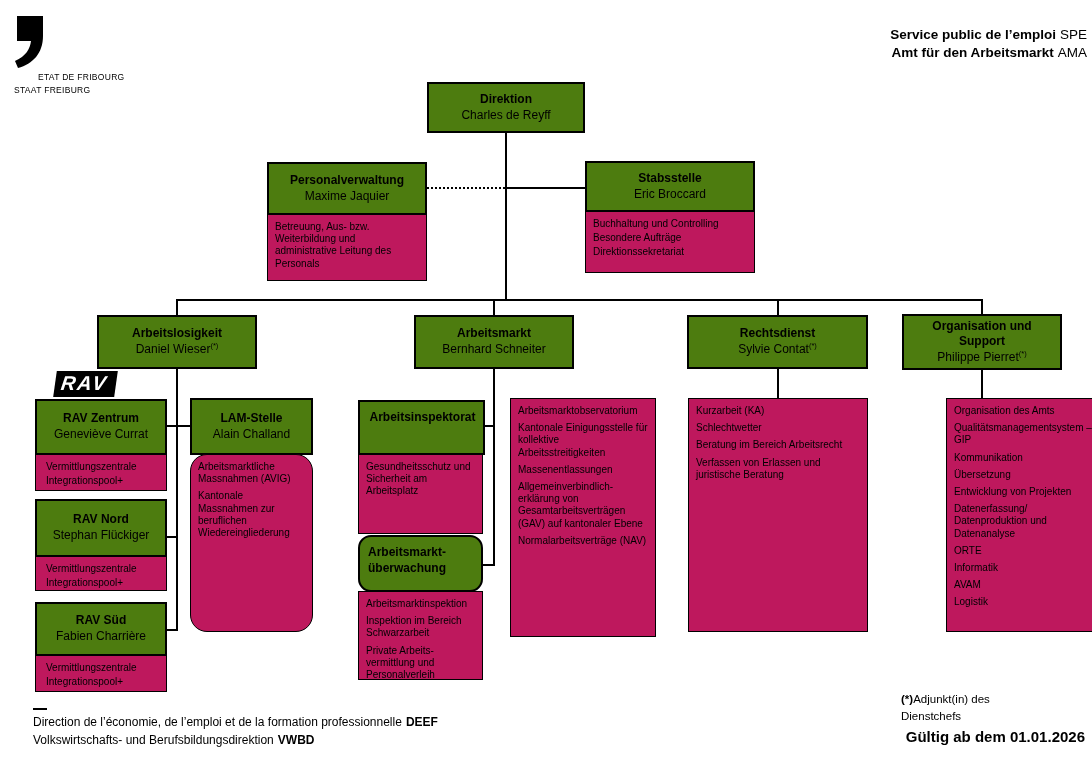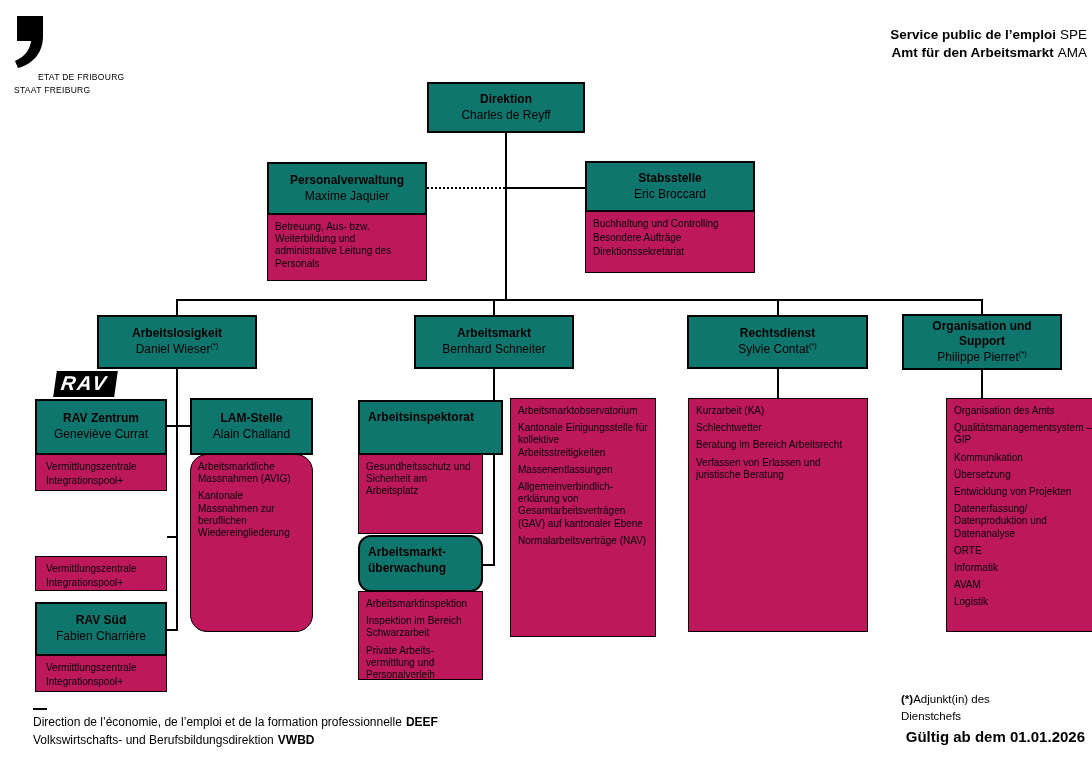--- a/index.html
+++ b/index.html
@@ -1,19 +1,19 @@
 <!DOCTYPE html>
 <html><head>
 <meta charset="utf-8">
 <style>
   html,body { margin:0; padding:0; background:#fff; }
   body { width:1092px; height:763px; position:relative; font-family:"Liberation Sans", sans-serif; color:#000; }
   #canvas { position:absolute; left:0; top:0; width:1092px; height:763px; background:#fff; overflow:hidden; }
 
-  .hbox { position:absolute; border:2px solid #000; background:#0f766e; box-sizing:border-box;
+  .hbox { position:absolute; border:2px solid #000; background:#4d7c0f; box-sizing:border-box;
           display:flex; flex-direction:column; align-items:center; justify-content:center;
           text-align:center; font-size:12px; line-height:1.3; }
   .hbox .title { font-weight:bold; }
   .hbox.leftalign { align-items:flex-start; justify-content:flex-start; text-align:left; padding:8px 6px 0 8px; }
   .hbox .narrow { width:128px; }
 
   .subbox { position:absolute; border:1px solid #000; background:#be185d; box-sizing:border-box;
             font-size:10px; line-height:1.22; padding:6px 7px; text-align:left; }
   .subbox .task { margin-bottom:5px; }
   .subbox .task:last-child { margin-bottom:0; }
@@ -124,20 +124,24 @@
 
   <div class="hbox" style="left:35px; top:399px; width:132px; height:56px;">
     <div class="title">RAV Zentrum</div>
     <div>Geneviève Currat</div>
   </div>
   <div class="subbox tight" style="left:35px; top:454px; width:132px; height:37px; padding-left:10px;">
     <div class="task">Vermittlungszentrale</div>
     <div class="task">Integrationspool+</div>
   </div>
 
+  <div class="hbox" style="left:35px; top:499px; width:132px; height:58px;">
+    <div class="title">RAV Nord</div>
+    <div>Stephan Flückiger</div>
+  </div>
   <div class="subbox tight" style="left:35px; top:556px; width:132px; height:35px; padding-left:10px;">
     <div class="task">Vermittlungszentrale</div>
     <div class="task">Integrationspool+</div>
   </div>
 
   <div class="hbox" style="left:35px; top:602px; width:132px; height:54px;">
     <div class="title">RAV Süd</div>
     <div>Fabien Charrière</div>
   </div>
   <div class="subbox tight" style="left:35px; top:655px; width:132px; height:37px; padding-left:10px;">
@@ -147,21 +151,21 @@
 
   <div class="hbox" style="left:190px; top:398px; width:123px; height:57px;">
     <div class="title">LAM-Stelle</div>
     <div>Alain Challand</div>
   </div>
   <div class="subbox" style="left:190px; top:454px; width:123px; height:178px;border-radius:17px;">
     <div class="task">Arbeitsmarktliche Massnahmen (AVIG)</div>
     <div class="task">Kantonale Massnahmen zur beruflichen Wiedereingliederung</div>
   </div>
 
-  <div class="hbox leftalign" style="left:358px; top:400px; width:145px; height:55px;">
+  <div class="hbox leftalign" style="left:358px; top:400px; width:127px; height:55px;align-items:center;">
     <div class="title">Arbeitsinspektorat</div>
   </div>
   <div class="subbox" style="left:358px; top:454px; width:125px; height:80px;">
     <div class="task">Gesundheitsschutz und Sicherheit am Arbeitsplatz</div>
   </div>
 
   <div class="hbox leftalign" style="left:358px; top:535px; width:125px; height:57px;border-radius:13px;">
     <div class="title">Arbeitsmarkt-überwachung</div>
   </div>
   <div class="subbox" style="left:358px; top:591px; width:125px; height:89px;">

